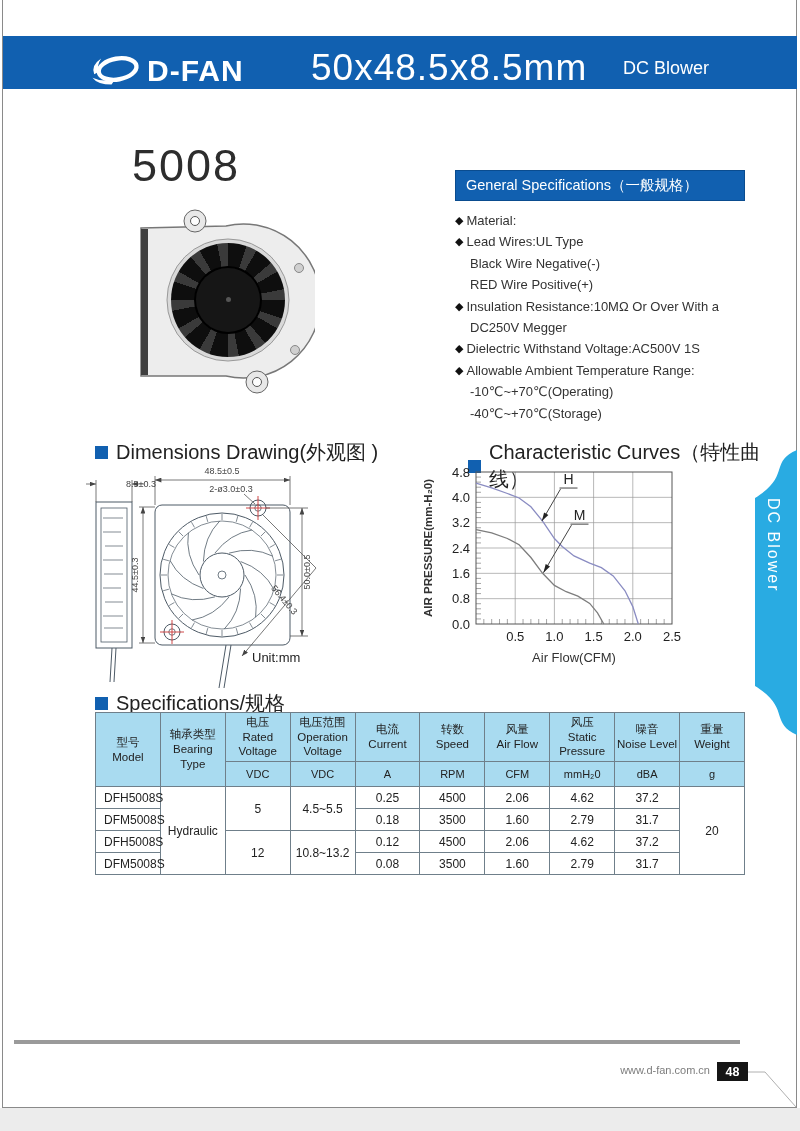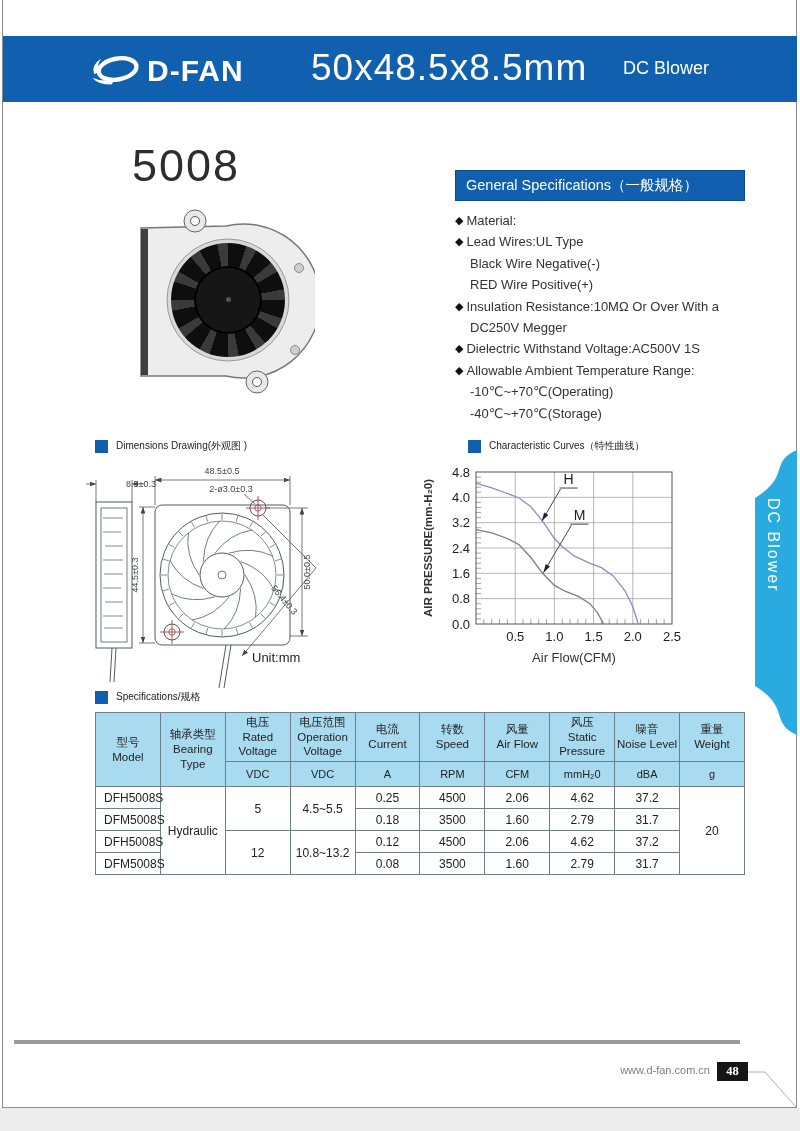--- a/index.html
+++ b/index.html
@@ -2,21 +2,21 @@
 <html><head>
 <meta charset="utf-8">
 <style>
   html,body{margin:0;padding:0;background:#fff;}
   #page{position:relative;width:800px;height:1131px;background:#fff;overflow:hidden;
         font-family:"Liberation Sans","DejaVu Sans",sans-serif;color:#222;}
   .frame{position:absolute;left:2px;top:-2px;width:793px;height:1109px;
          border-left:1px solid #8a8a8a;border-right:1px solid #8a8a8a;border-bottom:1px solid #8a8a8a;}
   .bottom-strip{position:absolute;left:0;top:1108px;width:800px;height:23px;background:#ececec;}
   
-  .header-bar{position:absolute;left:3px;top:36px;width:794px;height:66px;background:#1160b0;}
+  .header-bar{position:absolute;left:3px;top:36px;width:794px;height:53px;background:#1160b0;}
   .logo-wrap{position:absolute;left:86px;top:14px;display:flex;align-items:center;gap:6px;}
   .logo-text{color:#fff;font-size:30px;font-weight:bold;letter-spacing:1px;}
   .size-title{position:absolute;left:308px;top:11px;color:#fff;font-size:37px;font-weight:normal;letter-spacing:1px;}
   .ptype{position:absolute;left:620px;top:22px;color:#fff;font-size:18px;}
   
   .model-number{position:absolute;left:132px;top:140px;font-size:45px;color:#2d2d2d;letter-spacing:2px;}
   .fan-photo{position:absolute;left:105px;top:198px;width:210px;height:200px;}
   .fan-photo svg{position:absolute;left:0;top:0;}
   .impeller{position:absolute;left:66px;top:45px;width:114px;height:114px;border-radius:50%;
             background:repeating-conic-gradient(#0e0e0e 0deg 19deg,#3a3a3a 19deg 30deg);
@@ -24,42 +24,42 @@
   .hub{width:64px;height:64px;border-radius:50%;background:#161616;box-shadow:0 0 0 2px #000;}
   .hub::after{content:"";display:block;width:5px;height:5px;border-radius:50%;background:#555;margin:29px auto;}
   
   .gs-panel{position:absolute;left:455px;top:170px;width:290px;}
   .gs-header{background:#1160b0;color:#fff;font-size:14.5px;padding:5px 4px 5px 10px;border:1px solid #0a4c8f;}
   .gs-list{margin-top:9px;font-size:13px;color:#333;line-height:21.4px;white-space:nowrap;}
   .gs-line{display:flex;align-items:flex-start;}
   .gs-line .diamond{font-size:11px;margin:0 3px 0 0;line-height:21.4px;color:#111;}
   .gs-line.cont{padding-left:15px;}
   
-  .sec-header{position:absolute;display:flex;align-items:center;font-size:10px;color:#222;}
+  .sec-header{position:absolute;display:flex;align-items:center;font-size:20px;color:#222;}
   .sq{display:inline-block;width:13px;height:13px;background:#1160b0;margin-right:8px;}
   
   .dims-svg{position:absolute;left:86px;top:460px;}
   .chart-wrap{position:absolute;left:418px;top:460px;}
   
   .spec-table{position:absolute;left:95px;top:712px;border-collapse:collapse;table-layout:fixed;width:650px;
               font-size:12px;color:#222;}
   .spec-table th,.spec-table td{border:1px solid #6f7f8a;text-align:center;padding:0;}
   .spec-table thead th{background:#a9dbf0;font-weight:normal;font-size:11.5px;line-height:1.3;}
   .spec-table .unit-row th{height:24px;font-size:11px;}
   .spec-table tbody td{height:21px;background:#fff;}
   .spec-table td.model{text-align:right;padding-left:8px;}
   
   .side-tab{position:absolute;left:747px;top:450px;width:50px;height:285px;}
   .side-tab-label{position:absolute;left:764px;top:498px;height:195px;writing-mode:vertical-rl;
                   color:#fff;font-size:16px;letter-spacing:2px;display:flex;align-items:center;}
   
   .footer-rule{position:absolute;left:14px;top:1040px;width:726px;height:4px;background:#9a9a9a;}
   .site{position:absolute;left:540px;top:1064px;width:170px;text-align:right;font-size:11px;color:#7d7d7d;}
   .pagebox{position:absolute;left:717px;top:1062px;width:31px;height:19px;background:#151515;color:#fff;
-           font-size:12.5px;font-weight:bold;display:flex;align-items:center;justify-content:center;font-family:Liberation Serif, serif;}
+           font-size:12.5px;font-weight:bold;display:flex;align-items:center;justify-content:center;}
   .corner-svg{position:absolute;left:748px;top:1062px;}
 </style>
 </head>
 <body>
 
 <div id="page">
   <div class="frame"></div>
   <div class="bottom-strip"></div>
 
   <div class="header-bar">

